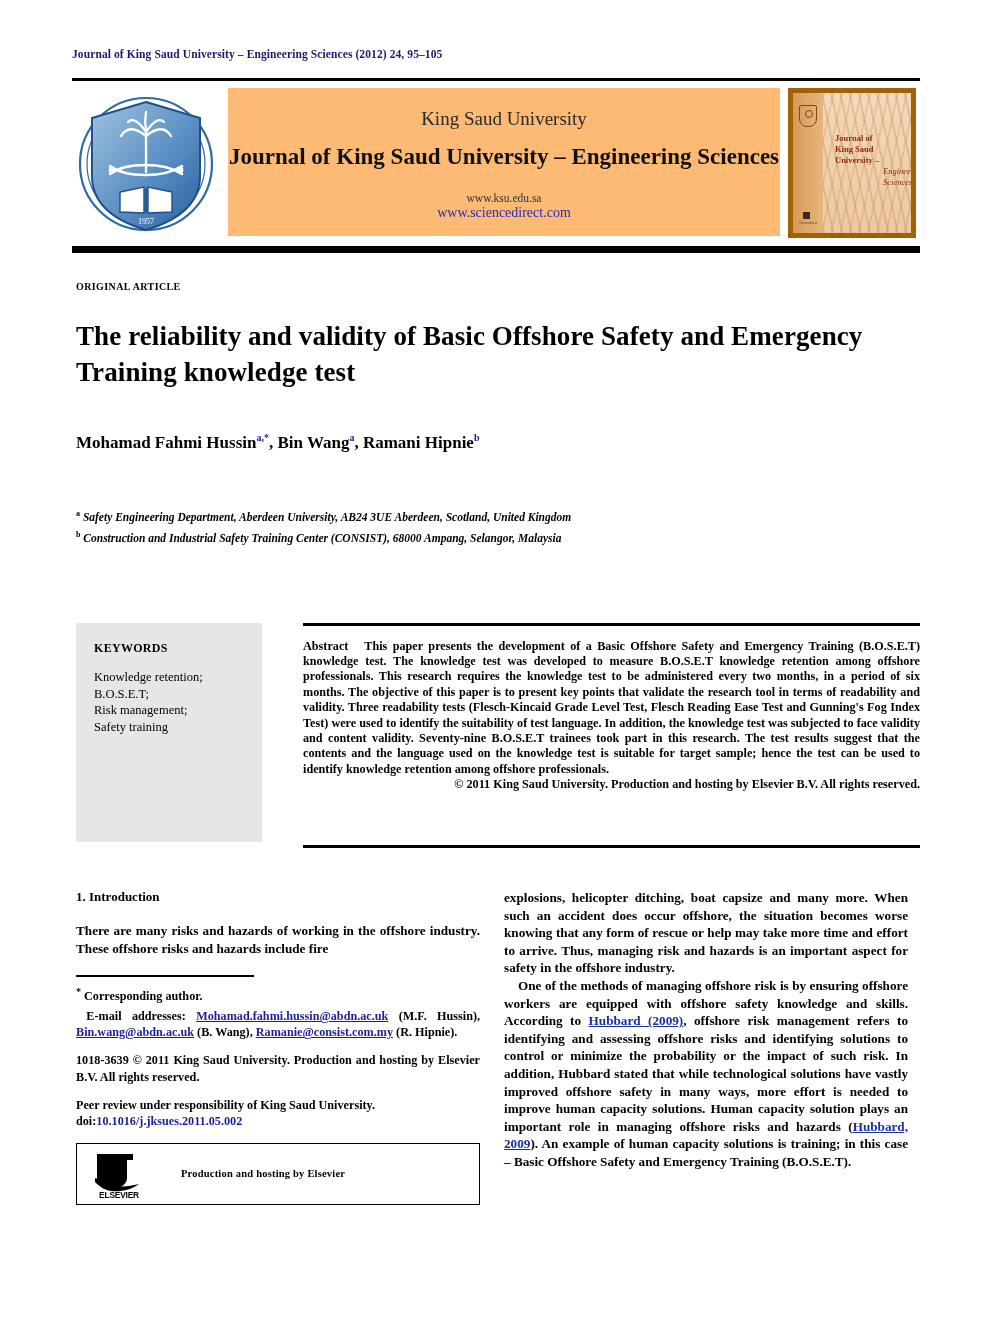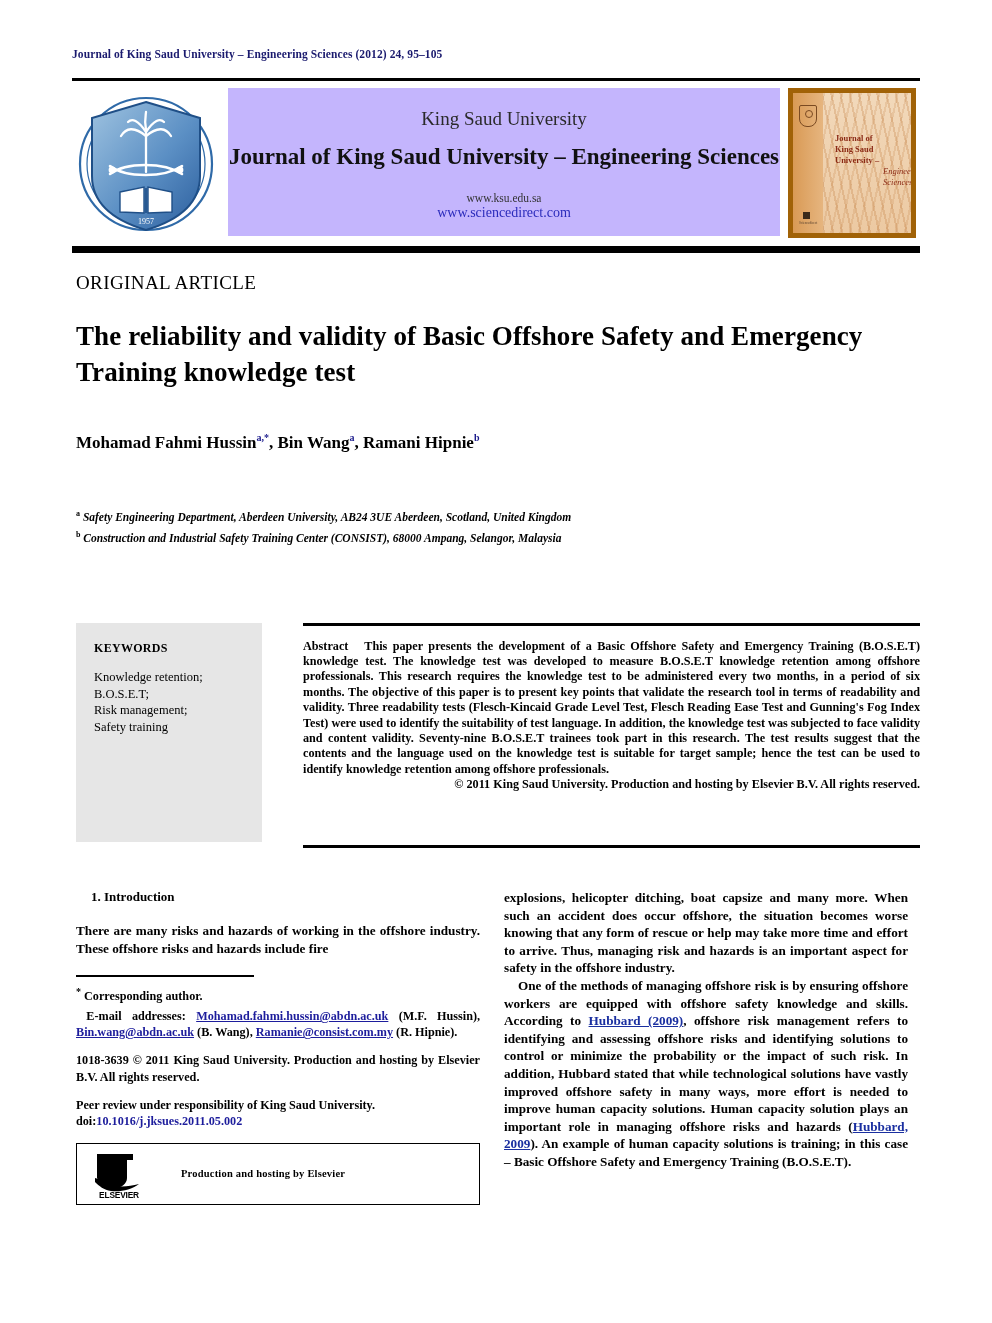--- a/index.html
+++ b/index.html
@@ -40,21 +40,21 @@
     width: 848px; height: 155px;
   }
   .logo-ksu {
     position: absolute; left: 4px; top: 2px;
     width: 140px; height: 152px;
   }
   .masthead-center {
     position: absolute;
     left: 156px; top: 2px;
     width: 552px; height: 148px;
-    background: #c4b5fd;
+    background: #fdba74;
     text-align: center;
   }
   .mc-line1 {
     margin-top: 20px;
     font-size: 19px;
     color: #2a2a2a;
     font-family: "Liberation Serif", serif;
   }
   .mc-line2 {
     margin-top: 14px;
@@ -106,22 +106,22 @@
 
   .rule-thick {
     position: absolute;
     left: 72px; top: 246px;
     width: 848px; height: 7px;
     background: #000;
   }
 
   
   .orig-article {
-    position: absolute; left: 76px; top: 272px;
-    font-size: 19px; font-weight: normal; letter-spacing: 0.4px;
+    position: absolute; left: 76px; top: 281px;
+    font-size: 10px; font-weight: bold; letter-spacing: 0.4px;
   }
   .title {
     position: absolute; left: 76px; top: 318px; width: 790px;
     font-size: 27px; font-weight: bold; line-height: 36px;
     letter-spacing: 0.1px;
   }
   .authors {
     position: absolute; left: 76px; top: 432px; width: 800px;
     font-size: 17px; font-weight: bold;
   }
@@ -170,21 +170,21 @@
   }
 
   
   .col-left {
     position: absolute; left: 76px; top: 889px; width: 404px;
   }
   .col-right {
     position: absolute; left: 504px; top: 889px; width: 404px;
   }
   h2.sec {
-    margin: 0 0 17px 15px;
+    margin: 0 0 17px 0;
     font-size: 13px; font-weight: bold;
   }
   p.body {
     margin: 0 0 0 0;
     font-size: 13.2px;
     line-height: 17.6px;
     text-align: justify;
     font-weight: bold;
   }
   p.body + p.body { text-indent: 14px; }

